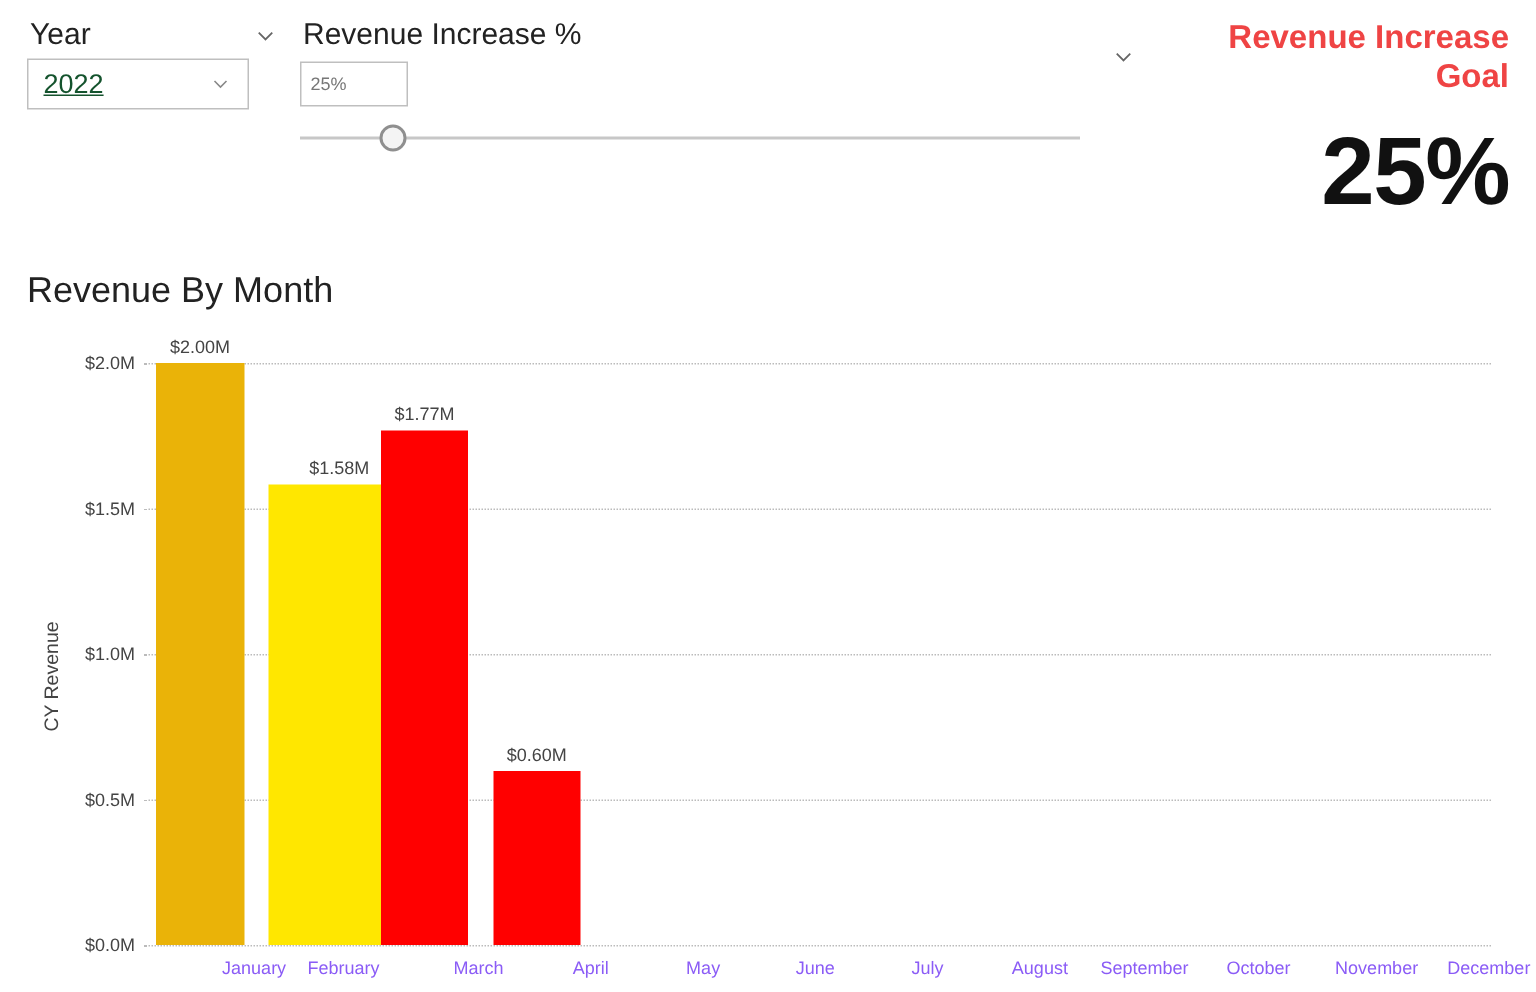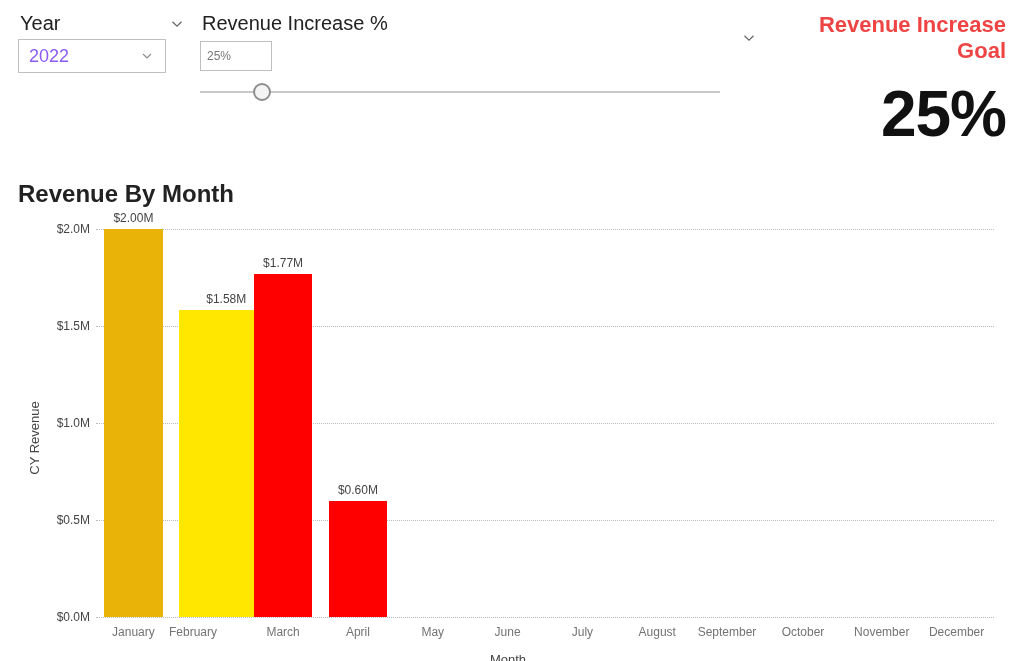--- a/index.html
+++ b/index.html
@@ -5,45 +5,45 @@
   html, body { margin:0; padding:0; font-family:"Segoe UI", Arial, sans-serif; color:#222; background:#fff; }
   .canvas { position:relative; width:1024px; height:661px; box-sizing:border-box; padding:12px 18px 10px 18px; }
 
   
   .top-row { display:flex; align-items:flex-start; }
 
   .year-block { width:170px; }
   .slicer-title { font-size:20px; font-weight:400; color:#222; display:flex; align-items:center; justify-content:space-between; padding:0 2px 4px 2px; }
   .chevron { color:#666; }
   .chevron svg { display:block; }
-  .year-select { border:1px solid #bfbfbf; height:34px; width:148px; display:flex; align-items:center; justify-content:space-between; padding:0 10px; font-size:18px; color:#8b5cf6; box-sizing:border-box; }
+  .year-select { border:1px solid #bfbfbf; height:34px; width:148px; display:flex; align-items:center; justify-content:space-between; padding:0 10px; font-size:18px; color:#14532d; box-sizing:border-box;text-decoration:underline; }
 
   .param-block { width:540px; margin-left:12px; }
   .param-title { font-size:20px; font-weight:400; color:#222; padding:0 2px 4px 2px; display:flex; align-items:center; justify-content:space-between;}
   .param-value-box { border:1px solid #bfbfbf; width:72px; height:30px; font-size:12px; color:#777; display:flex; align-items:center; padding:0 6px; box-sizing:border-box; margin:2px 0 8px 0;}
   .slider-wrap { position:relative; height:26px; width:520px; }
   .slider-track { position:absolute; left:0; right:0; top:12px; height:2px; background:#c7c7c7; }
   .slider-thumb { position:absolute; top:4px; width:18px; height:18px; border-radius:50%; background:#f4f4f4; border:2px solid #8f8f8f; box-sizing:border-box; }
 
   .goal-block { flex:1; text-align:right; display:flex; flex-direction:column; align-items:flex-end; }
   .goal-title { font-size:22px; font-weight:600; color:#ef4444; display:flex; align-items:center; gap:10px; }
   .goal-value { font-size:64px; font-weight:700; line-height:1.0; color:#111; margin-top:18px; letter-spacing:-1px;}
 
   
   .chart-section { margin-top:34px; }
-  .chart-title { font-size:24px; font-weight:700; color:#222; margin-bottom:5px; }
+  .chart-title { font-size:24px; font-weight:400; color:#222; margin-bottom:18px; }
   .chart-frame { position:relative; width:980px; height:450px; }
   .plot-area { position:absolute; left:78px; right:4px; top:16px; bottom:46px; }
   .gridline-group { position:absolute; inset:0; }
   .gridline { position:absolute; left:0; right:0; border-top:1px dotted #bbb; }
   .y-tick { position:absolute; left:-60px; width:54px; text-align:right; font-size:12px; color:#444; transform:translateY(-50%); }
   .bars-group { position:absolute; inset:0; }
   .bar { position:absolute; bottom:0; }
   .bar-label { position:absolute; font-size:12px; color:#444; left:50%; transform:translateX(-50%); top:-18px; white-space:nowrap; }
-  .x-tick { position:absolute; font-size:12px; color:#737373; text-align:center; transform:translateX(-50%); top:100%; margin-top:8px; white-space:nowrap;}
+  .x-tick { position:absolute; font-size:12px; color:#8b5cf6; text-align:center; transform:translateX(-50%); top:100%; margin-top:8px; white-space:nowrap;margin-left:36px;}
   .y-axis-title { position:absolute; left:16px; top:50%; transform:translate(-50%,-50%) rotate(-90deg); font-size:13px; color:#444; white-space:nowrap;}
   .x-axis-title { position:absolute; left:50%; bottom:-4px; transform:translateX(-50%); font-size:13px; color:#444; }
 
 </style>
 </head>
 <body>
 
 <div class="canvas">
 
   <div class="top-row">

